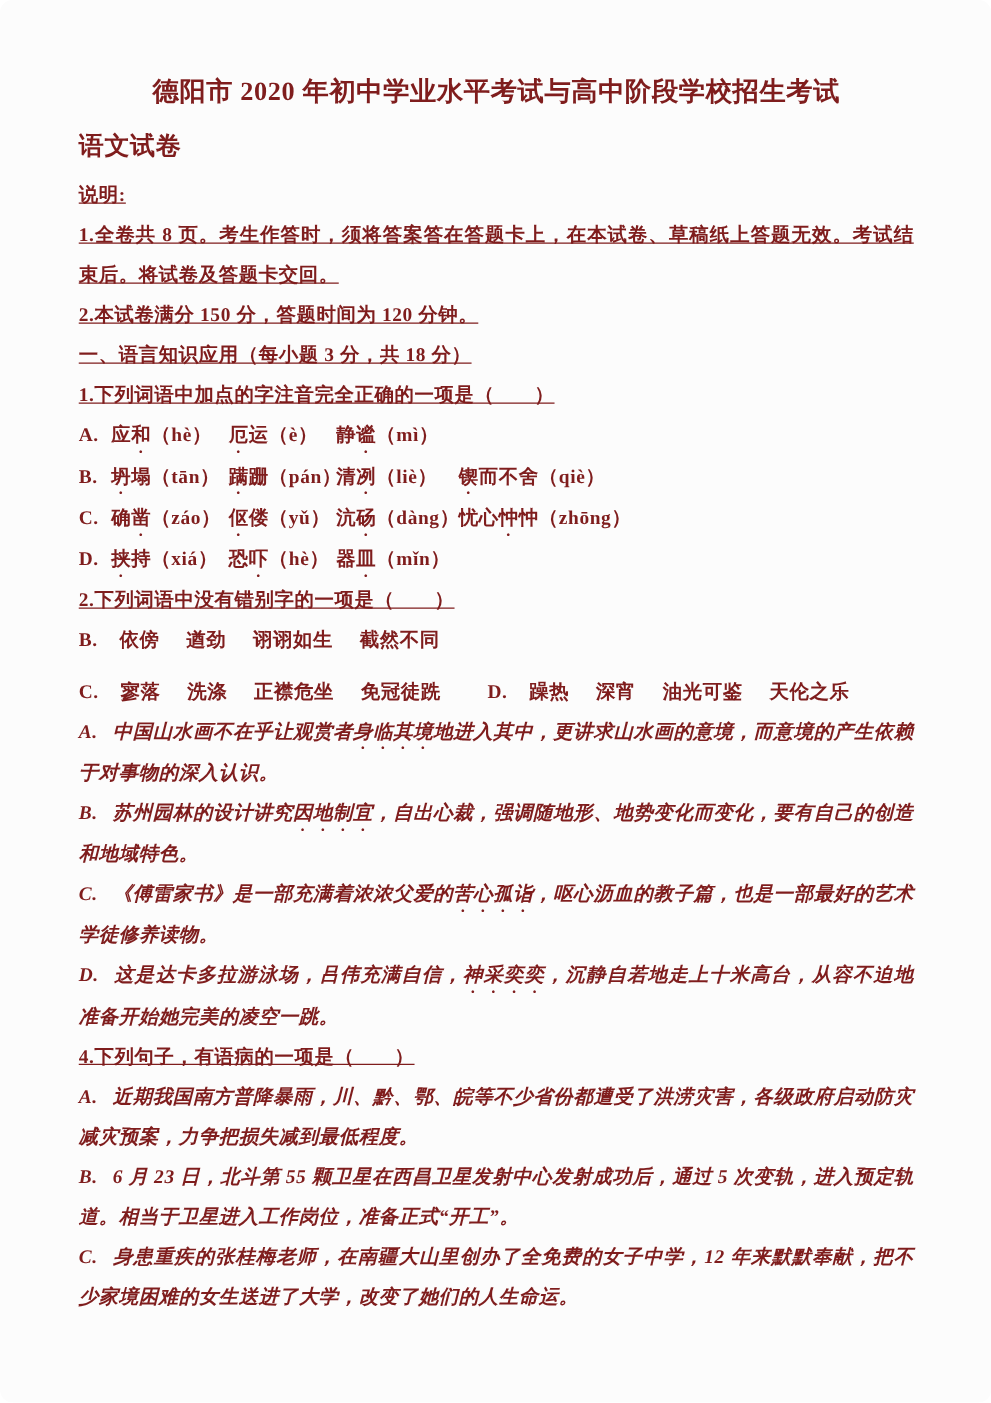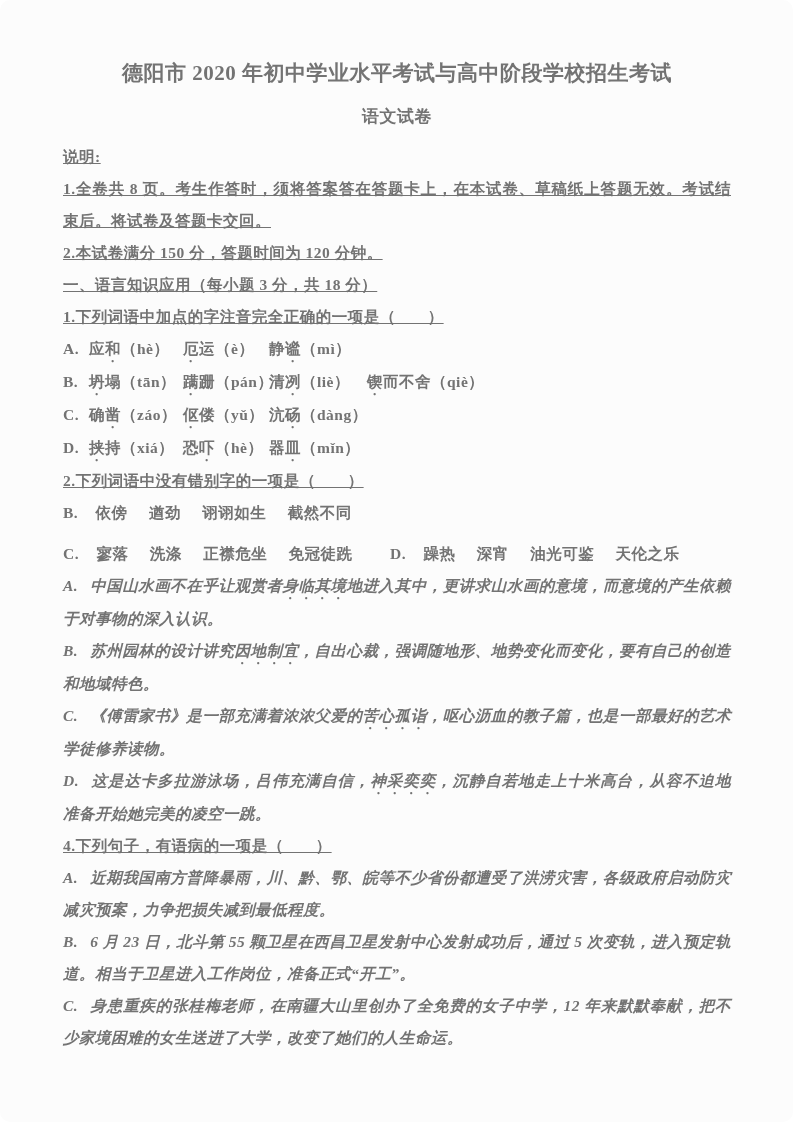--- a/index.html
+++ b/index.html
@@ -4,39 +4,38 @@
 <style>
   html, body { margin: 0; padding: 0; background: #ffffff; }
   .page {
     position: relative;
     width: 793px;
     height: 1122px;
     box-sizing: border-box;
     margin: 0 auto;
     padding: 58px 62px 0 63px;
     background: #fcfcfc;
-    color: #737373;
+    color: #7f1d1d;
     font-family: "Liberation Serif", "DejaVu Serif", serif;
     font-weight: 600;
     font-size: 15.5px;
     letter-spacing: 0.5px;
     overflow: hidden;
     border-radius: 10px;
   }
   .title {
     margin: 0 0 15px 0;
     text-align: center;
     font-size: 21px;
     font-weight: 700;
     line-height: 30px;
   }
   .subtitle {
     margin: 0 0 10px 0;
-    text-align: center;
-    font-size: 17px;
+    font-size: 20px;
     font-weight: 700;
     line-height: 28px;
   }
   p { margin: 0; }
   .line { line-height: 32px; text-decoration: underline; }
   .bold { font-weight: 700; }
   .just { text-align: justify; }
   .opt-par { line-height: 32px; text-align: justify; font-style: italic; }
   .lbl2 { margin-right: 12px; }
   
@@ -91,20 +90,21 @@
     <span><span class="dot">坍</span>塌（tān）</span>
     <span><span class="dot">蹒</span>跚（pán）</span>
     <span>清<span class="dot">冽</span>（liè）</span>
     <span><span class="dot">锲</span>而不舍（qiè）</span>
   </div>
   <div class="q1-row">
     <span>C.</span>
     <span>确<span class="dot">凿</span>（záo）</span>
     <span><span class="dot">伛</span>偻（yǔ）</span>
     <span>沆<span class="dot">砀</span>（dàng）</span>
+    <span>忧心<span class="dot">忡</span>忡（zhōng）</span>
   </div>
   <div class="q1-row">
     <span>D.</span>
     <span><span class="dot">挟</span>持（xiá）</span>
     <span>恐<span class="dot">吓</span>（hè）</span>
     <span>器<span class="dot">皿</span>（mǐn）</span>
   </div>
 
   <p class="line">2.下列词语中没有错别字的一项是（　　）</p>
 

